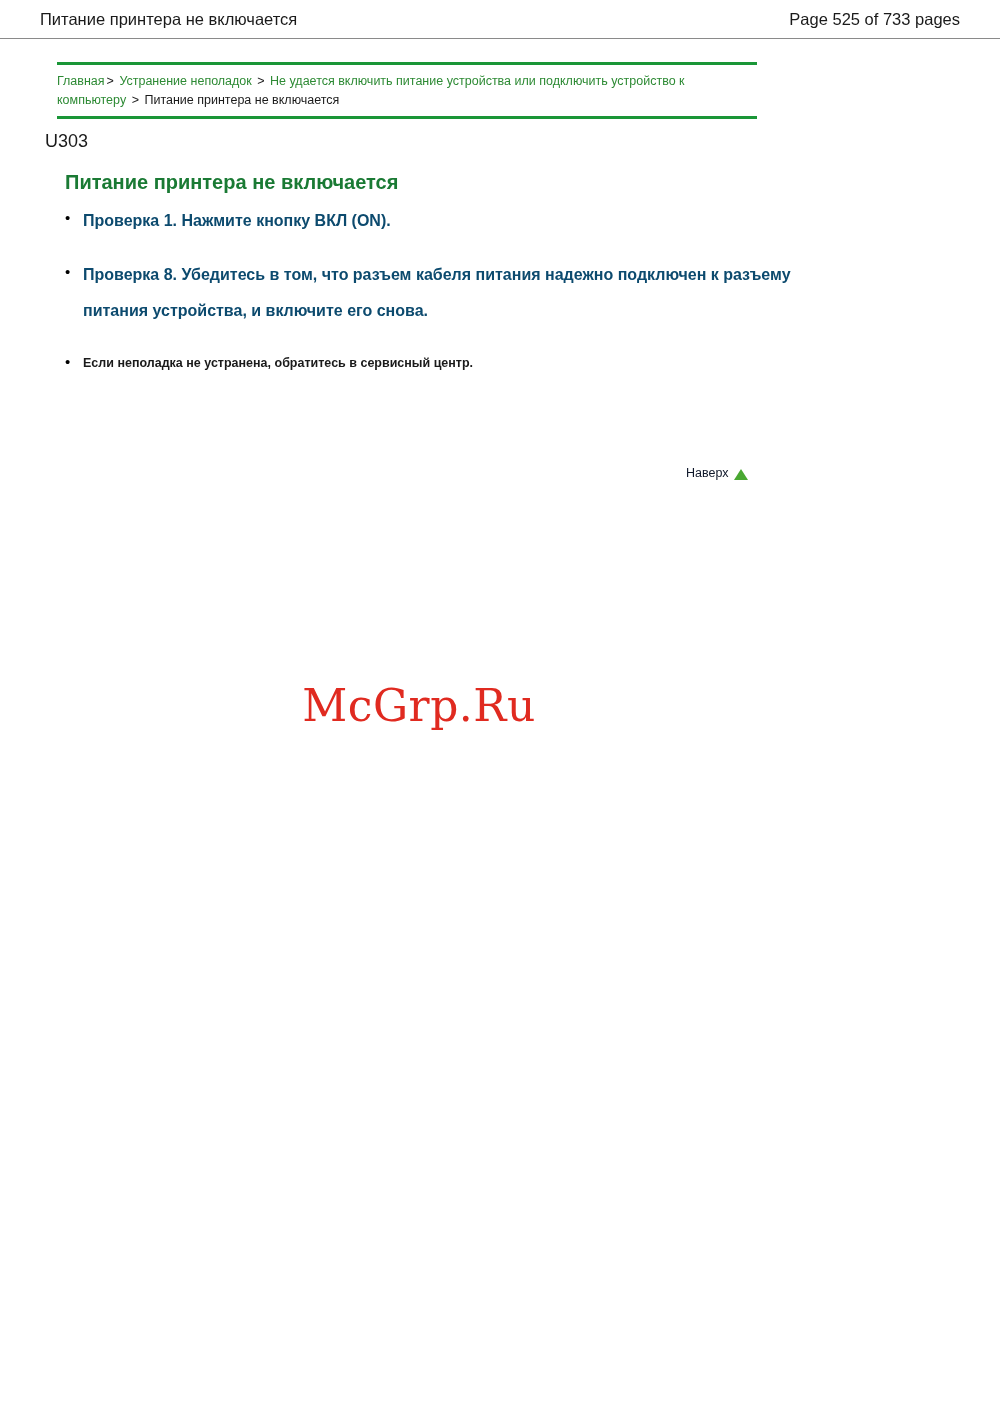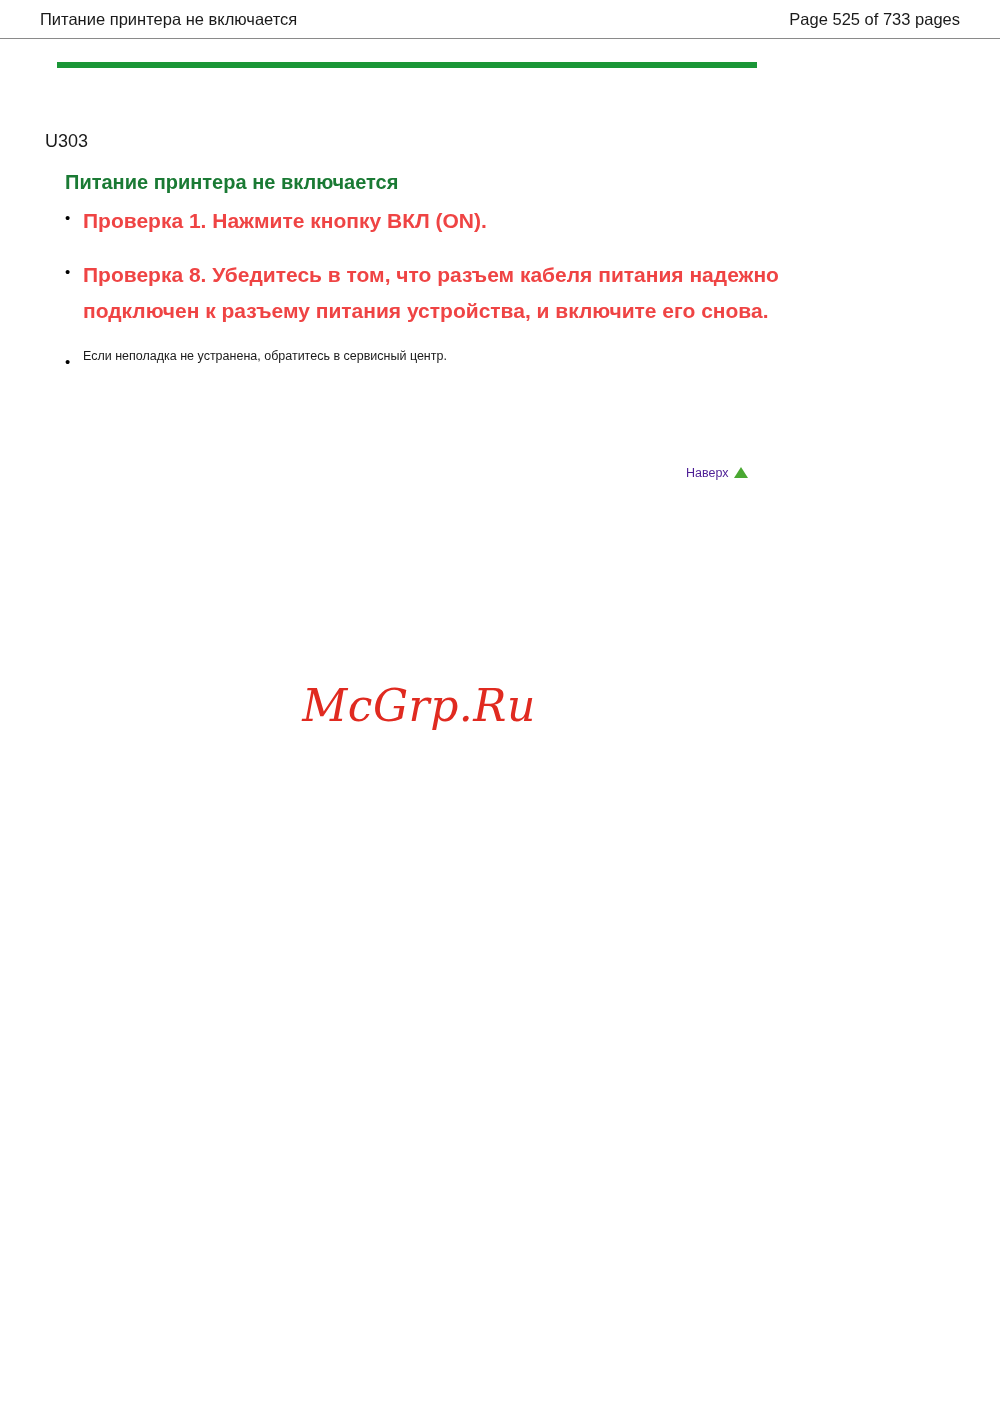--- a/index.html
+++ b/index.html
@@ -111,43 +111,43 @@
     flex: 0 0 18px;
     font-size: 15px;
     line-height: 30px;
     color: #000;
     text-align: left;
   }
   .check-body {
     flex: 1;
   }
   .check-heading {
-    font-size: 21px;
+    font-size: 16px;
     font-weight: bold;
     line-height: 36px;
-    color: #ef4444;
+    color: #0c4a6e;
   }
   .check-note {
     font-size: 12.5px;
-    font-weight: normal;
+    font-weight: bold;
     line-height: 18px;
     color: #1a1a1a;
-    margin-top: 0;
+    margin-top: 7px;
   }
 
   
   .back-to-top {
     position: absolute;
     top: 466px;
     left: 686px;
     display: flex;
-    align-items: flex-start;
+    align-items: center;
     gap: 5px;
     font-size: 12.5px;
-    color: #4c1d95;
+    color: #0f172a;
     text-decoration: none;
   }
   .up-triangle {
     width: 0;
     height: 0;
     border-left: 7px solid transparent;
     border-right: 7px solid transparent;
     border-bottom: 11px solid #4aa832;
     display: inline-block;
     position: relative;
@@ -155,37 +155,42 @@
   }
 
   
   .watermark {
     position: absolute;
     top: 680px;
     left: 0;
     width: 838px;
     text-align: center;
     font-family: "DejaVu Serif", serif;
-    font-style: italic;
     font-size: 44px;
     color: #e02a20;
     letter-spacing: 0.5px;
   }
 </style>
 </head>
 <body>
 
 <div class="page-header">
   <div class="header-title">Питание принтера не включается</div>
   <div class="header-page-indicator">Page 525 of 733 pages</div>
 </div>
 <div class="header-rule"></div>
 
 <div class="breadcrumb-wrap">
   <div class="breadcrumb-rule-top"></div>
+  <div class="breadcrumb">
+    <a href="#">Главная</a><span class="sep">&gt;</span>
+    <a href="#">Устранение неполадок</a>&nbsp;<span class="sep">&gt;</span>
+    <a href="#">Не удается включить питание устройства или подключить устройство к компьютеру</a>&nbsp;<span class="sep">&gt;</span>
+    <span class="current">Питание принтера не включается</span>
+  </div>
   <div class="breadcrumb-rule-bottom"></div>
 </div>
 
 <div class="doc-id">U303</div>
 <h1 class="doc-title">Питание принтера не включается</h1>
 
 <div class="checks">
 
   <div class="check-item">
     <span class="bullet">•</span>

